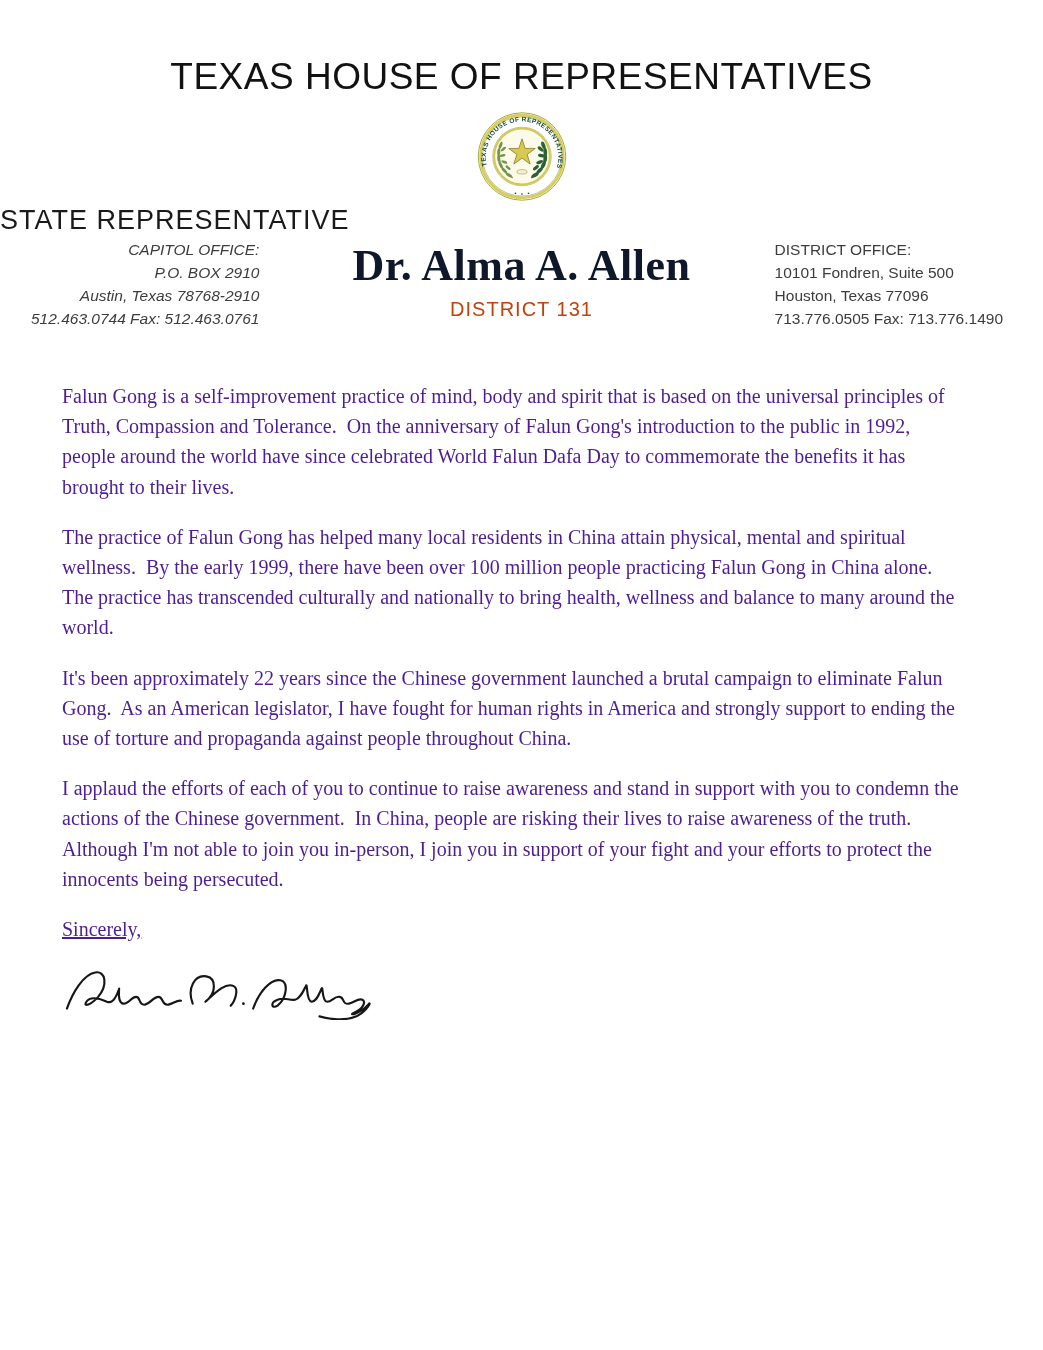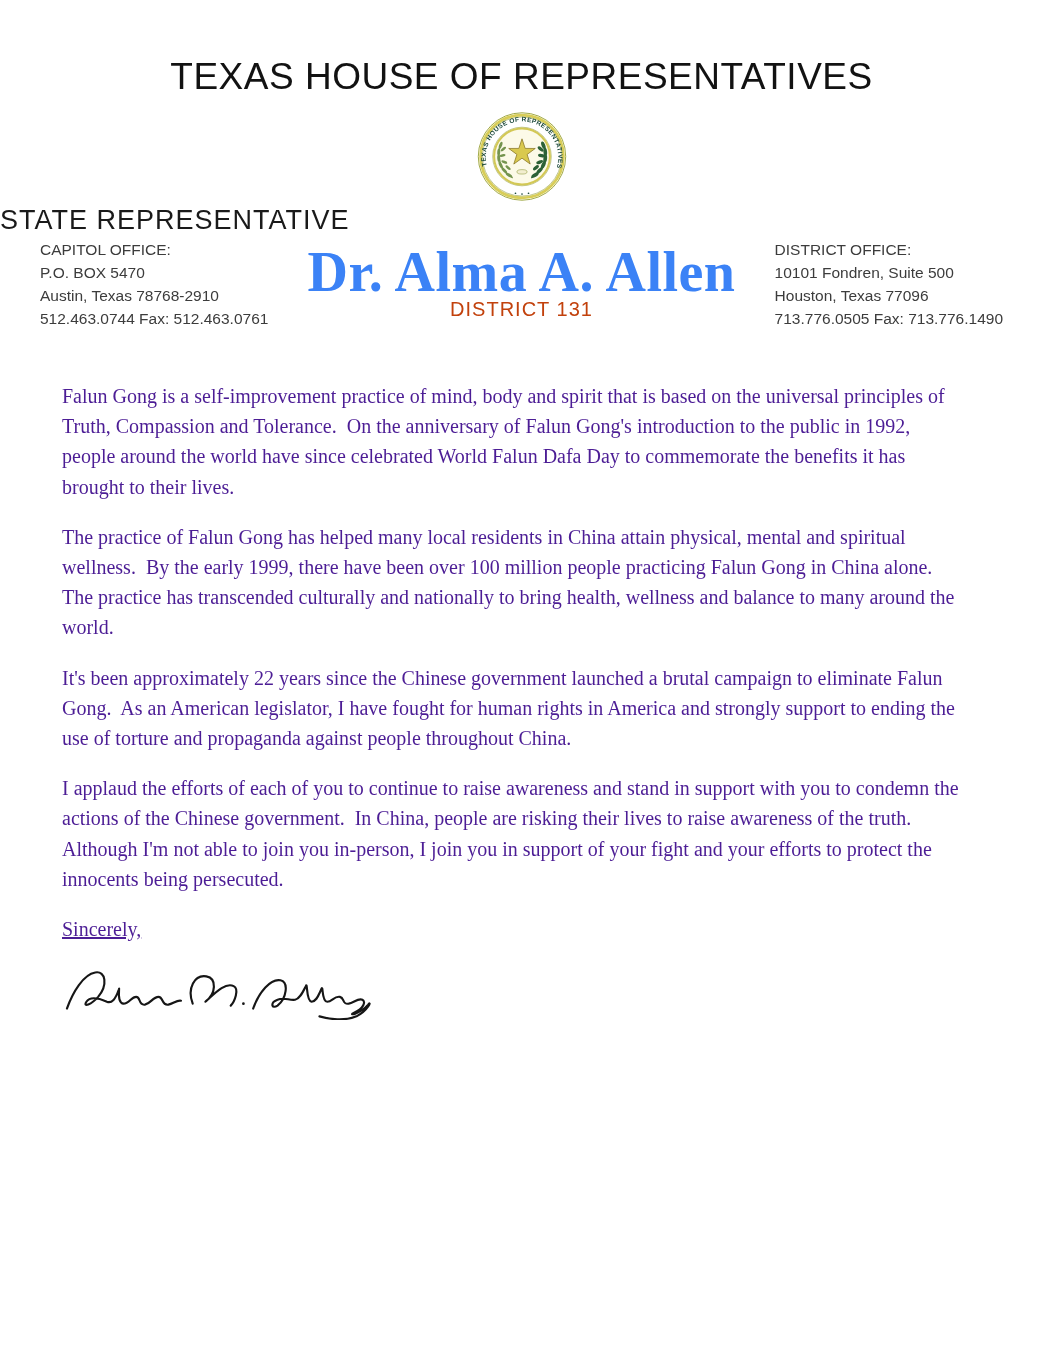--- a/index.html
+++ b/index.html
@@ -28,35 +28,35 @@
   .rep-title {
     position:absolute; top:205px; left:0; width:100%;
     text-align:left;
     font-family:"Liberation Sans", sans-serif;
     font-size:27px; letter-spacing:1px; color:#1a1a1a;
   }
   .rep-name {
     position:absolute; top:240px; left:0; width:100%;
     text-align:center;
     font-family:"Liberation Serif", serif;
-    font-size:56px; font-weight:700; color:#3b82f6;
+    font-size:44px; font-weight:700; color:#0f172a;
     letter-spacing:.5px;
   }
   .rep-district {
     position:absolute; top:298px; left:0; width:100%;
     text-align:center;
     font-family:"Liberation Sans", sans-serif;
     font-size:20px; letter-spacing:1px; color:#c2410c;
   }
   .office {
     position:absolute; top:238px;
     font-family:"Liberation Sans", sans-serif;
     font-size:15.5px; line-height:23px; color:#3c3c3c;
   }
-  .office.capitol  { left:40px;  text-align:left; }
+  .office.capitol  { left:31px;  text-align:right;font-style:italic; }
   .office.district { right:40px; text-align:left; }
 
   
   .letter-body {
     position:absolute; top:381px; left:62px; width:903px;
     font-size:20px; line-height:30.2px; color:#4c1d95;
   }
   .letter-body p { margin:0 0 20px 0; white-space:pre-wrap; }
 
   .valediction { margin-top:3px;text-decoration:underline; }
@@ -122,21 +122,21 @@
       <circle cx="57" cy="89.5" r="0.9"></circle>
     </g>
   </svg>
 
   <div class="rep-title">STATE REPRESENTATIVE</div>
   <div class="rep-name">Dr. Alma A. Allen</div>
   <div class="rep-district">DISTRICT 131</div>
 
   <div class="office capitol">
     <div>CAPITOL OFFICE:</div>
-    <div>P.O. BOX 5470</div>
+    <div>P.O. BOX 2910</div>
     <div>Austin, Texas 78768-2910</div>
     <div>512.463.0744 Fax: 512.463.0761</div>
   </div>
 
   <div class="office district">
     <div>DISTRICT OFFICE:</div>
     <div>10101 Fondren, Suite 500</div>
     <div>Houston, Texas 77096</div>
     <div>713.776.0505  Fax: 713.776.1490</div>
   </div>

